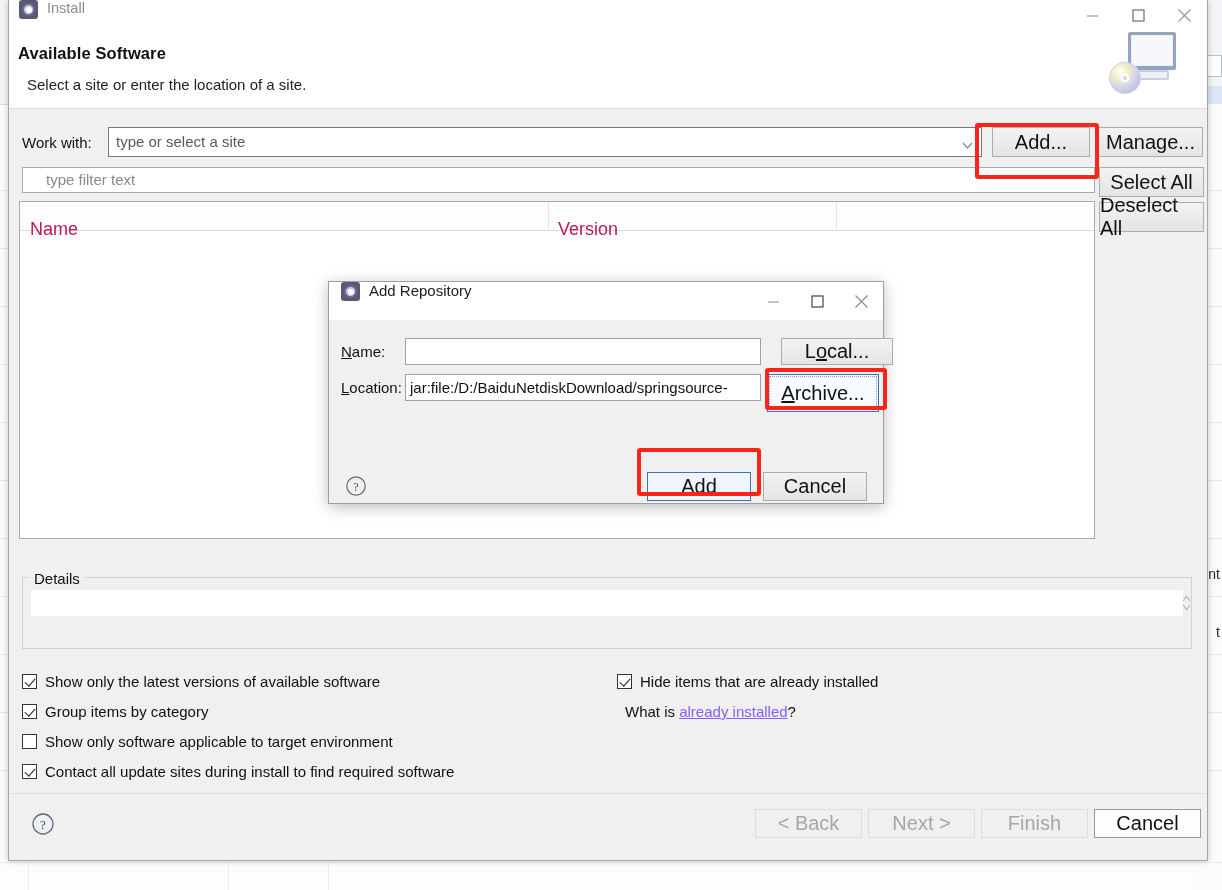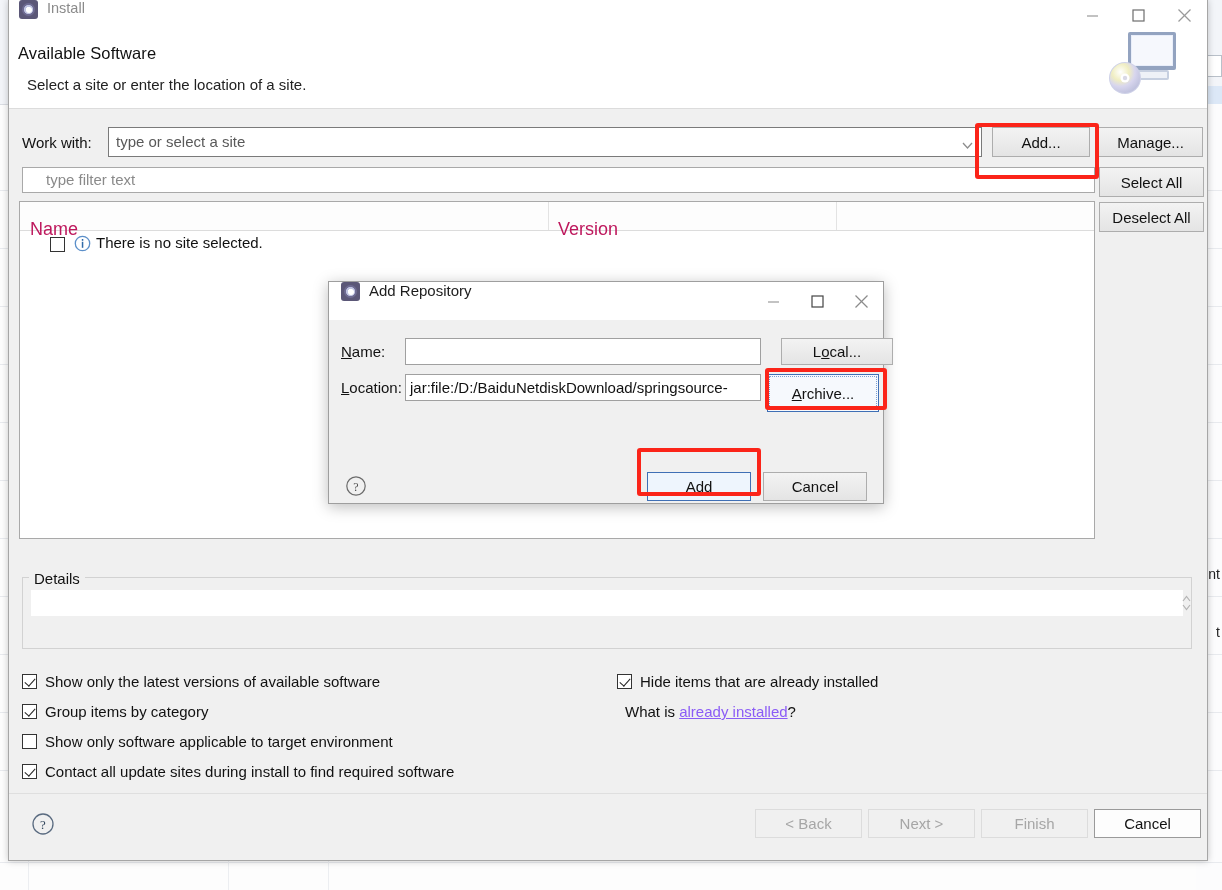--- a/index.html
+++ b/index.html
@@ -37,35 +37,35 @@
   .gear{width:19px;height:19px;background:#5b5777;border-radius:3px;position:relative;display:block;}
   .gear:before{content:"";position:absolute;left:3px;top:3px;width:13px;height:13px;border-radius:50%;
     background:radial-gradient(circle at 50% 50%, #ffffff 0 28%, #bfc3e0 30% 48%, #6e6b92 50% 100%);}
   .gear:after{content:"";position:absolute;left:6.5px;top:6.5px;width:6px;height:6px;border-radius:50%;background:#ffffff;}
   .titlebar .title-text{margin-left:9px;font-size:14.5px;color:#8b8b8b;}
   .win-ctrls{position:absolute;right:0;top:0;height:30px;display:flex;}
   .win-btn{width:46px;height:30px;display:flex;align-items:center;justify-content:center;color:#8f8f8f;}
   .win-btn svg{display:block;}
 
   .banner{flex:none;background:#ffffff;height:78px;position:relative;border-bottom:1px solid #dcdcdc;}
-  .banner h1{margin:0;position:absolute;left:9px;top:14px;font-size:16.5px;font-weight:normal;color:#111;letter-spacing:.1px;}
+  .banner h1{margin:0;position:absolute;left:9px;top:14px;font-size:16.5px;font-weight:bold;color:#111;letter-spacing:.1px;}
   .banner p{margin:0;position:absolute;left:18px;top:46px;font-size:15px;color:#222;}
   .banner-img{position:absolute;right:24px;top:-2px;width:78px;height:72px;}
 
   .wiz-body{flex:1;background:#f0f0f0;position:relative;}
 
   
   .row-workwith{position:absolute;left:0;right:0;top:18px;height:34px;}
   .lbl-workwith{position:absolute;left:13px;top:7px;font-size:15px;color:#111;}
   .combo{position:absolute;left:99px;top:0;width:874px;height:30px;background:#fff;border:1px solid #7a7a7a;box-sizing:border-box;}
   .combo .cval{position:absolute;left:7px;top:5px;font-size:15px;color:#595959;}
   .combo .carrow{position:absolute;right:8px;top:9px;width:11px;height:11px;}
   .btn{
     background:linear-gradient(#f3f3f3,#e4e4e4);border:1px solid #adadad;box-sizing:border-box;
-    font-family:inherit;font-size:15px;color:#111;display:flex;align-items:center;justify-content:center;
+    font-family:inherit;font-size:20px;color:#111;display:flex;align-items:center;justify-content:center;
     cursor:default;
   }
   .btn.disabled{color:#a6a6a6;background:#f0f0f0;border-color:#dcdcdc;}
   #btn-add-site{position:absolute;left:983px;top:0;width:98px;height:30px;}
   #btn-manage{position:absolute;left:1089px;top:0;width:105px;height:30px;}
 
   
   .filter-input{position:absolute;left:13px;top:58px;width:1073px;height:26px;background:#fff;border:1px solid #a9a9a9;box-sizing:border-box;}
   .filter-input .ph{position:absolute;left:23px;top:3px;font-size:15px;color:#8a8a8a;}
   #btn-select-all{position:absolute;left:1090px;top:58px;width:105px;height:30px;}
@@ -239,31 +239,20 @@
     <div class="btn" id="btn-select-all">Select All</div>
     <div class="btn" id="btn-deselect-all">Deselect All</div>
 
     <div class="table">
       <div class="thead">
         <span class="th" style="left:10px">Name</span>
         <span class="th-sep" style="left:528px"></span>
         <span class="th" style="left:538px">Version</span>
         <span class="th-sep" style="left:816px"></span>
       </div>
-      <div class="trow">
-        <span class="cellbox"></span>
-        <span class="infoicon">
-          <svg width="17" height="17" viewBox="0 0 17 17">
-            <circle cx="8.5" cy="8.5" r="7.2" fill="#ffffff" stroke="#5b8fc9" stroke-width="1.3"></circle>
-            <rect x="7.8" y="6.8" width="1.5" height="6" fill="#2f6aa8"></rect>
-            <rect x="7.8" y="4" width="1.5" height="1.8" fill="#2f6aa8"></rect>
-          </svg>
-        </span>
-        <span class="rowtext">There is no site selected.</span>
-      </div>
     </div>
 
     <div class="details"></div>
     <div class="details-legend">Details</div>
     <div class="details-field"></div>
     <div class="details-spin">
       <svg width="13" height="20" viewBox="0 0 13 20">
         <polyline points="3,8 6.5,3.5 10,8" fill="none" stroke="#b4b4b4" stroke-width="1.2"></polyline>
         <polyline points="3,12 6.5,16.5 10,12" fill="none" stroke="#b4b4b4" stroke-width="1.2"></polyline>
       </svg>

